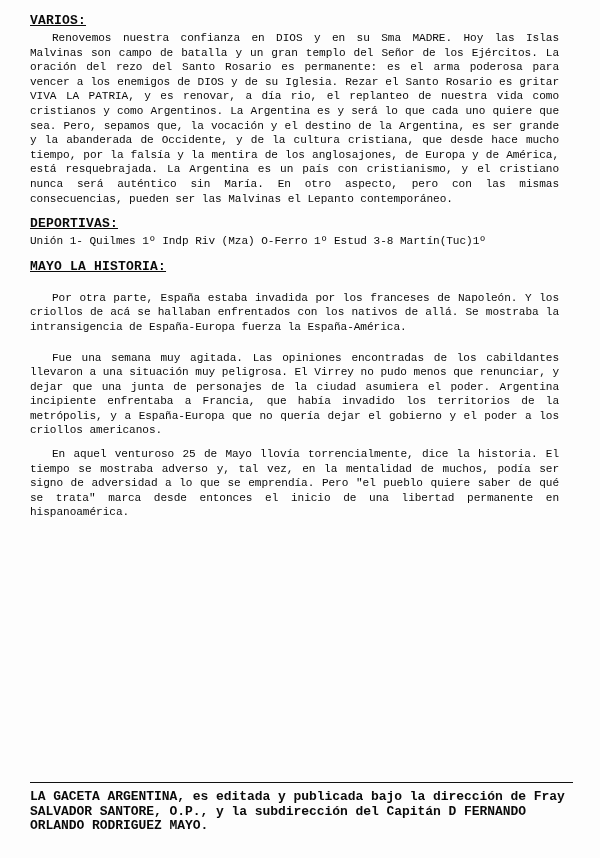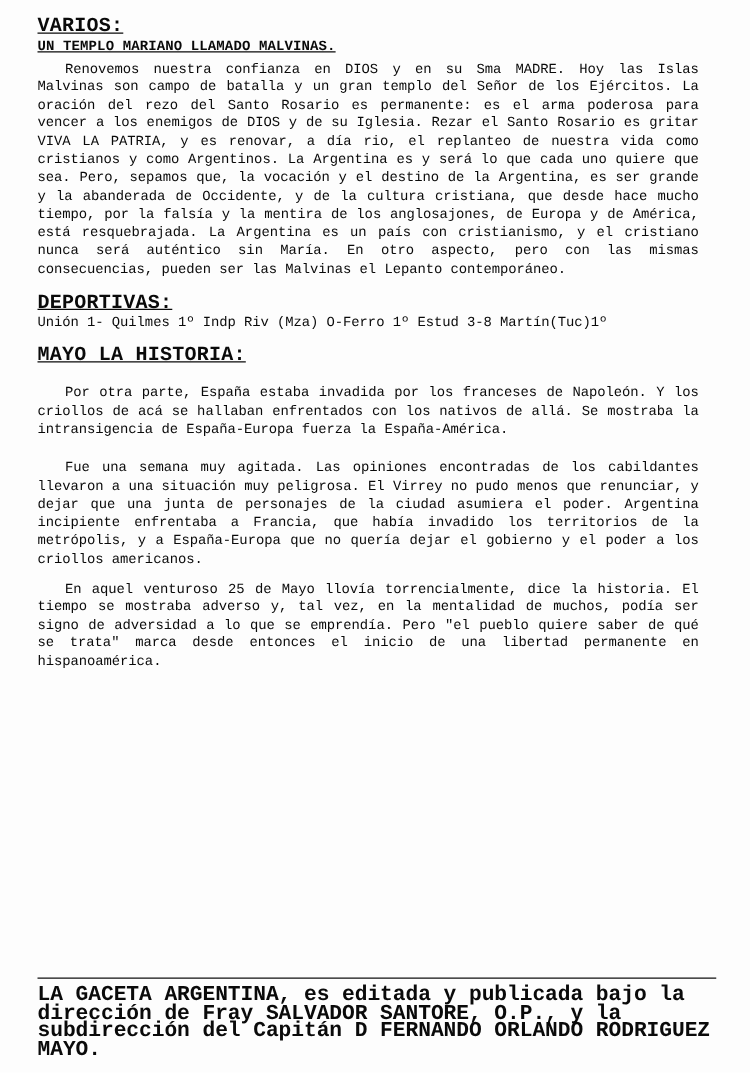--- a/index.html
+++ b/index.html
@@ -22,21 +22,21 @@
     box-sizing: border-box;
     background: #fdfdfd;
   }
   .content {
     position: absolute;
     left: 30px;
     top: 14px;
     width: 545px;
   }
   .section-head {
-    font-size: 16px;
+    font-size: 13px;
     font-weight: bold;
     letter-spacing: 0.2px;
     text-decoration: underline;
     margin: 0 0 3px 0;
     line-height: 14px;
     font-family: "Liberation Mono", "DejaVu Sans Mono", monospace;
   }
   .sub-head {
     font-size: 11.2px;
     font-weight: bold;
@@ -70,36 +70,35 @@
     left: 30px;
     top: 782px;
     width: 543px;
     border-top: 1.6px solid #111;
   }
   .footer {
     position: absolute;
     left: 30px;
     top: 790px;
     width: 547px;
-    font-size: 17px;
+    font-size: 13px;
     line-height: 14.6px;
     font-weight: bold;
     letter-spacing: -0.05px;
     text-align: left;
   }
 </style>
 </head>
 <body>
 
 <div class="page">
   <div class="content">
 
     <div class="block">
       <div class="section-head">VARIOS:</div>
-      <div class="sub-head">UN TEMPLO MARIANO LLAMADO MALVINAS.</div>
       <p class="para">Renovemos nuestra confianza en DIOS y en su Sma MADRE. Hoy las Islas Malvinas son campo de batalla y un gran templo del Señor de los Ejércitos. La oración del rezo del Santo Rosario es permanente: es el arma poderosa para vencer a los enemigos de DIOS y de su Iglesia. Rezar el Santo Rosario es gritar VIVA LA PATRIA, y es renovar, a día rio, el replanteo de nuestra vida como cristianos y como Argentinos. La Argentina es y será lo que cada uno quiere que sea. Pero, sepamos que, la vocación y el destino de la Argentina, es ser grande y la abanderada de Occidente, y de la cultura cristiana, que desde hace mucho tiempo, por la falsía y la mentira de los anglosajones, de Europa y de América, está resquebrajada. La Argentina es un país con cristianismo, y el cristiano nunca será auténtico sin María. En otro aspecto, pero con las mismas consecuencias, pueden ser  las Malvinas el Lepanto contemporáneo.</p>
     </div>
 
     <div class="block">
       <div class="section-head">DEPORTIVAS:</div>
       <p class="results">Unión 1- Quilmes 1º  Indp Riv (Mza)  O-Ferro 1º  Estud 3-8 Martín(Tuc)1º</p>
     </div>
 
     <div class="block">
       <div class="section-head">MAYO LA HISTORIA:</div>

